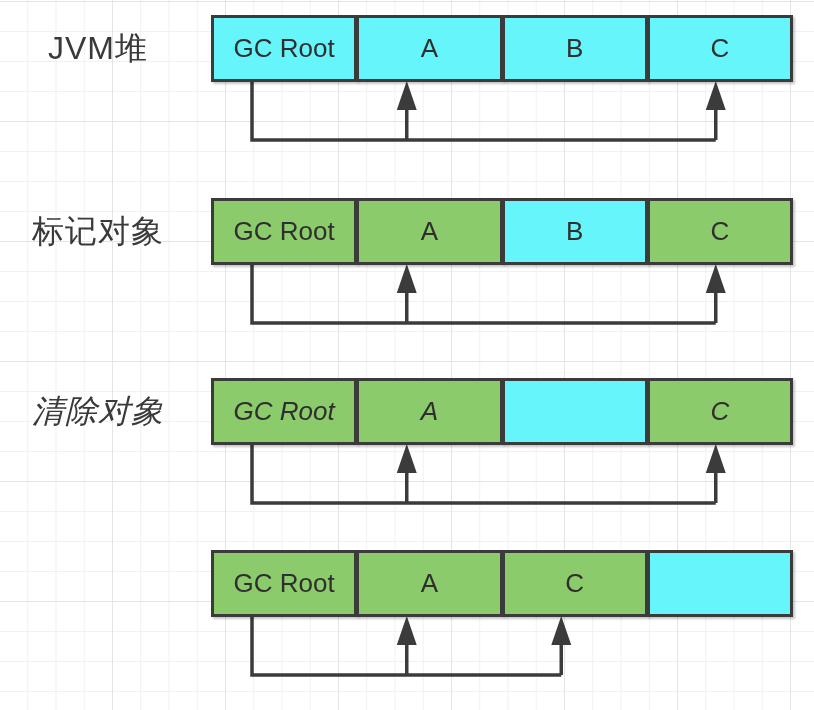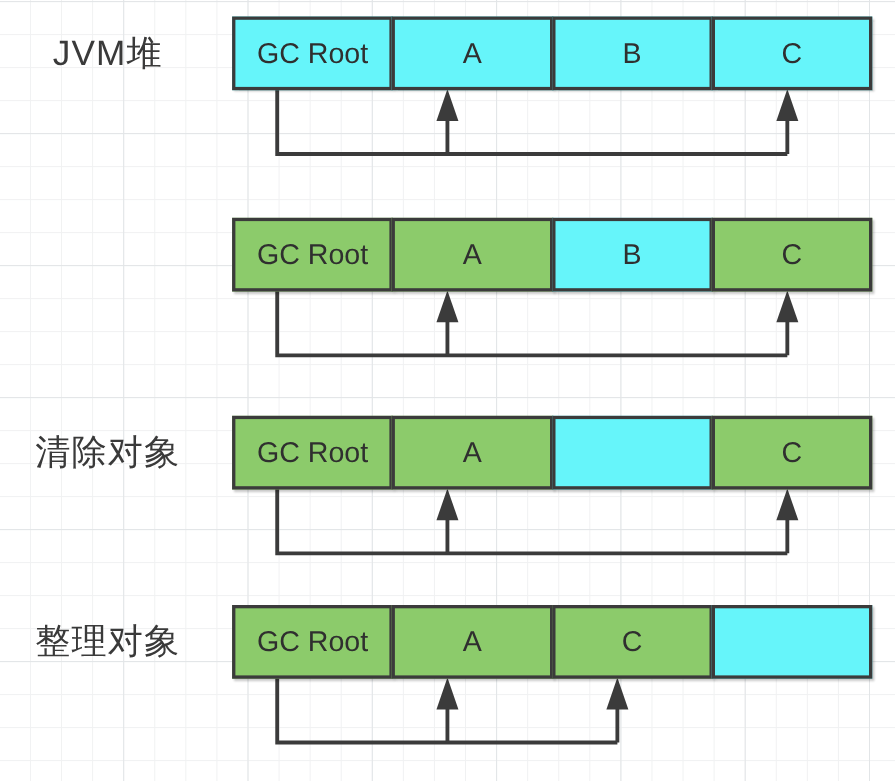--- a/index.html
+++ b/index.html
@@ -80,40 +80,40 @@
     <div class="row-label">JVM堆</div>
     <div class="heap-bar">
         <div class="heap-cell" style="background: rgb(102, 245, 250);">GC Root</div>
         <div class="heap-cell" style="background: rgb(102, 245, 250);">A</div>
         <div class="heap-cell" style="background: rgb(102, 245, 250);">B</div>
         <div class="heap-cell" style="background: rgb(102, 245, 250);">C</div>
       </div>
   </div>
 
   <div class="stage-row" style="top: 198px;">
+    <div class="row-label">标记对象</div>
     <div class="heap-bar">
         <div class="heap-cell" style="background: rgb(140, 203, 107);">GC Root</div>
         <div class="heap-cell" style="background: rgb(140, 203, 107);">A</div>
         <div class="heap-cell" style="background: rgb(102, 245, 250);">B</div>
         <div class="heap-cell" style="background: rgb(140, 203, 107);">C</div>
       </div>
   </div>
 
-  <div class="stage-row" style="top: 378px;">
+  <div class="stage-row" style="top: 378px; font-style: italic;">
     <div class="row-label">清除对象</div>
     <div class="heap-bar">
         <div class="heap-cell" style="background: rgb(140, 203, 107);">GC Root</div>
         <div class="heap-cell" style="background: rgb(140, 203, 107);">A</div>
         <div class="heap-cell" style="background: rgb(102, 245, 250);"></div>
         <div class="heap-cell" style="background: rgb(140, 203, 107);">C</div>
       </div>
   </div>
 
   <div class="stage-row" style="top: 550px;">
-    <div class="row-label">整理对象</div>
     <div class="heap-bar">
         <div class="heap-cell" style="background: rgb(140, 203, 107);">GC Root</div>
         <div class="heap-cell" style="background: rgb(140, 203, 107);">A</div>
         <div class="heap-cell" style="background: rgb(140, 203, 107);">C</div>
         <div class="heap-cell" style="background: rgb(102, 245, 250);"></div>
       </div>
   </div>
 </div>
 
 </body></html>

